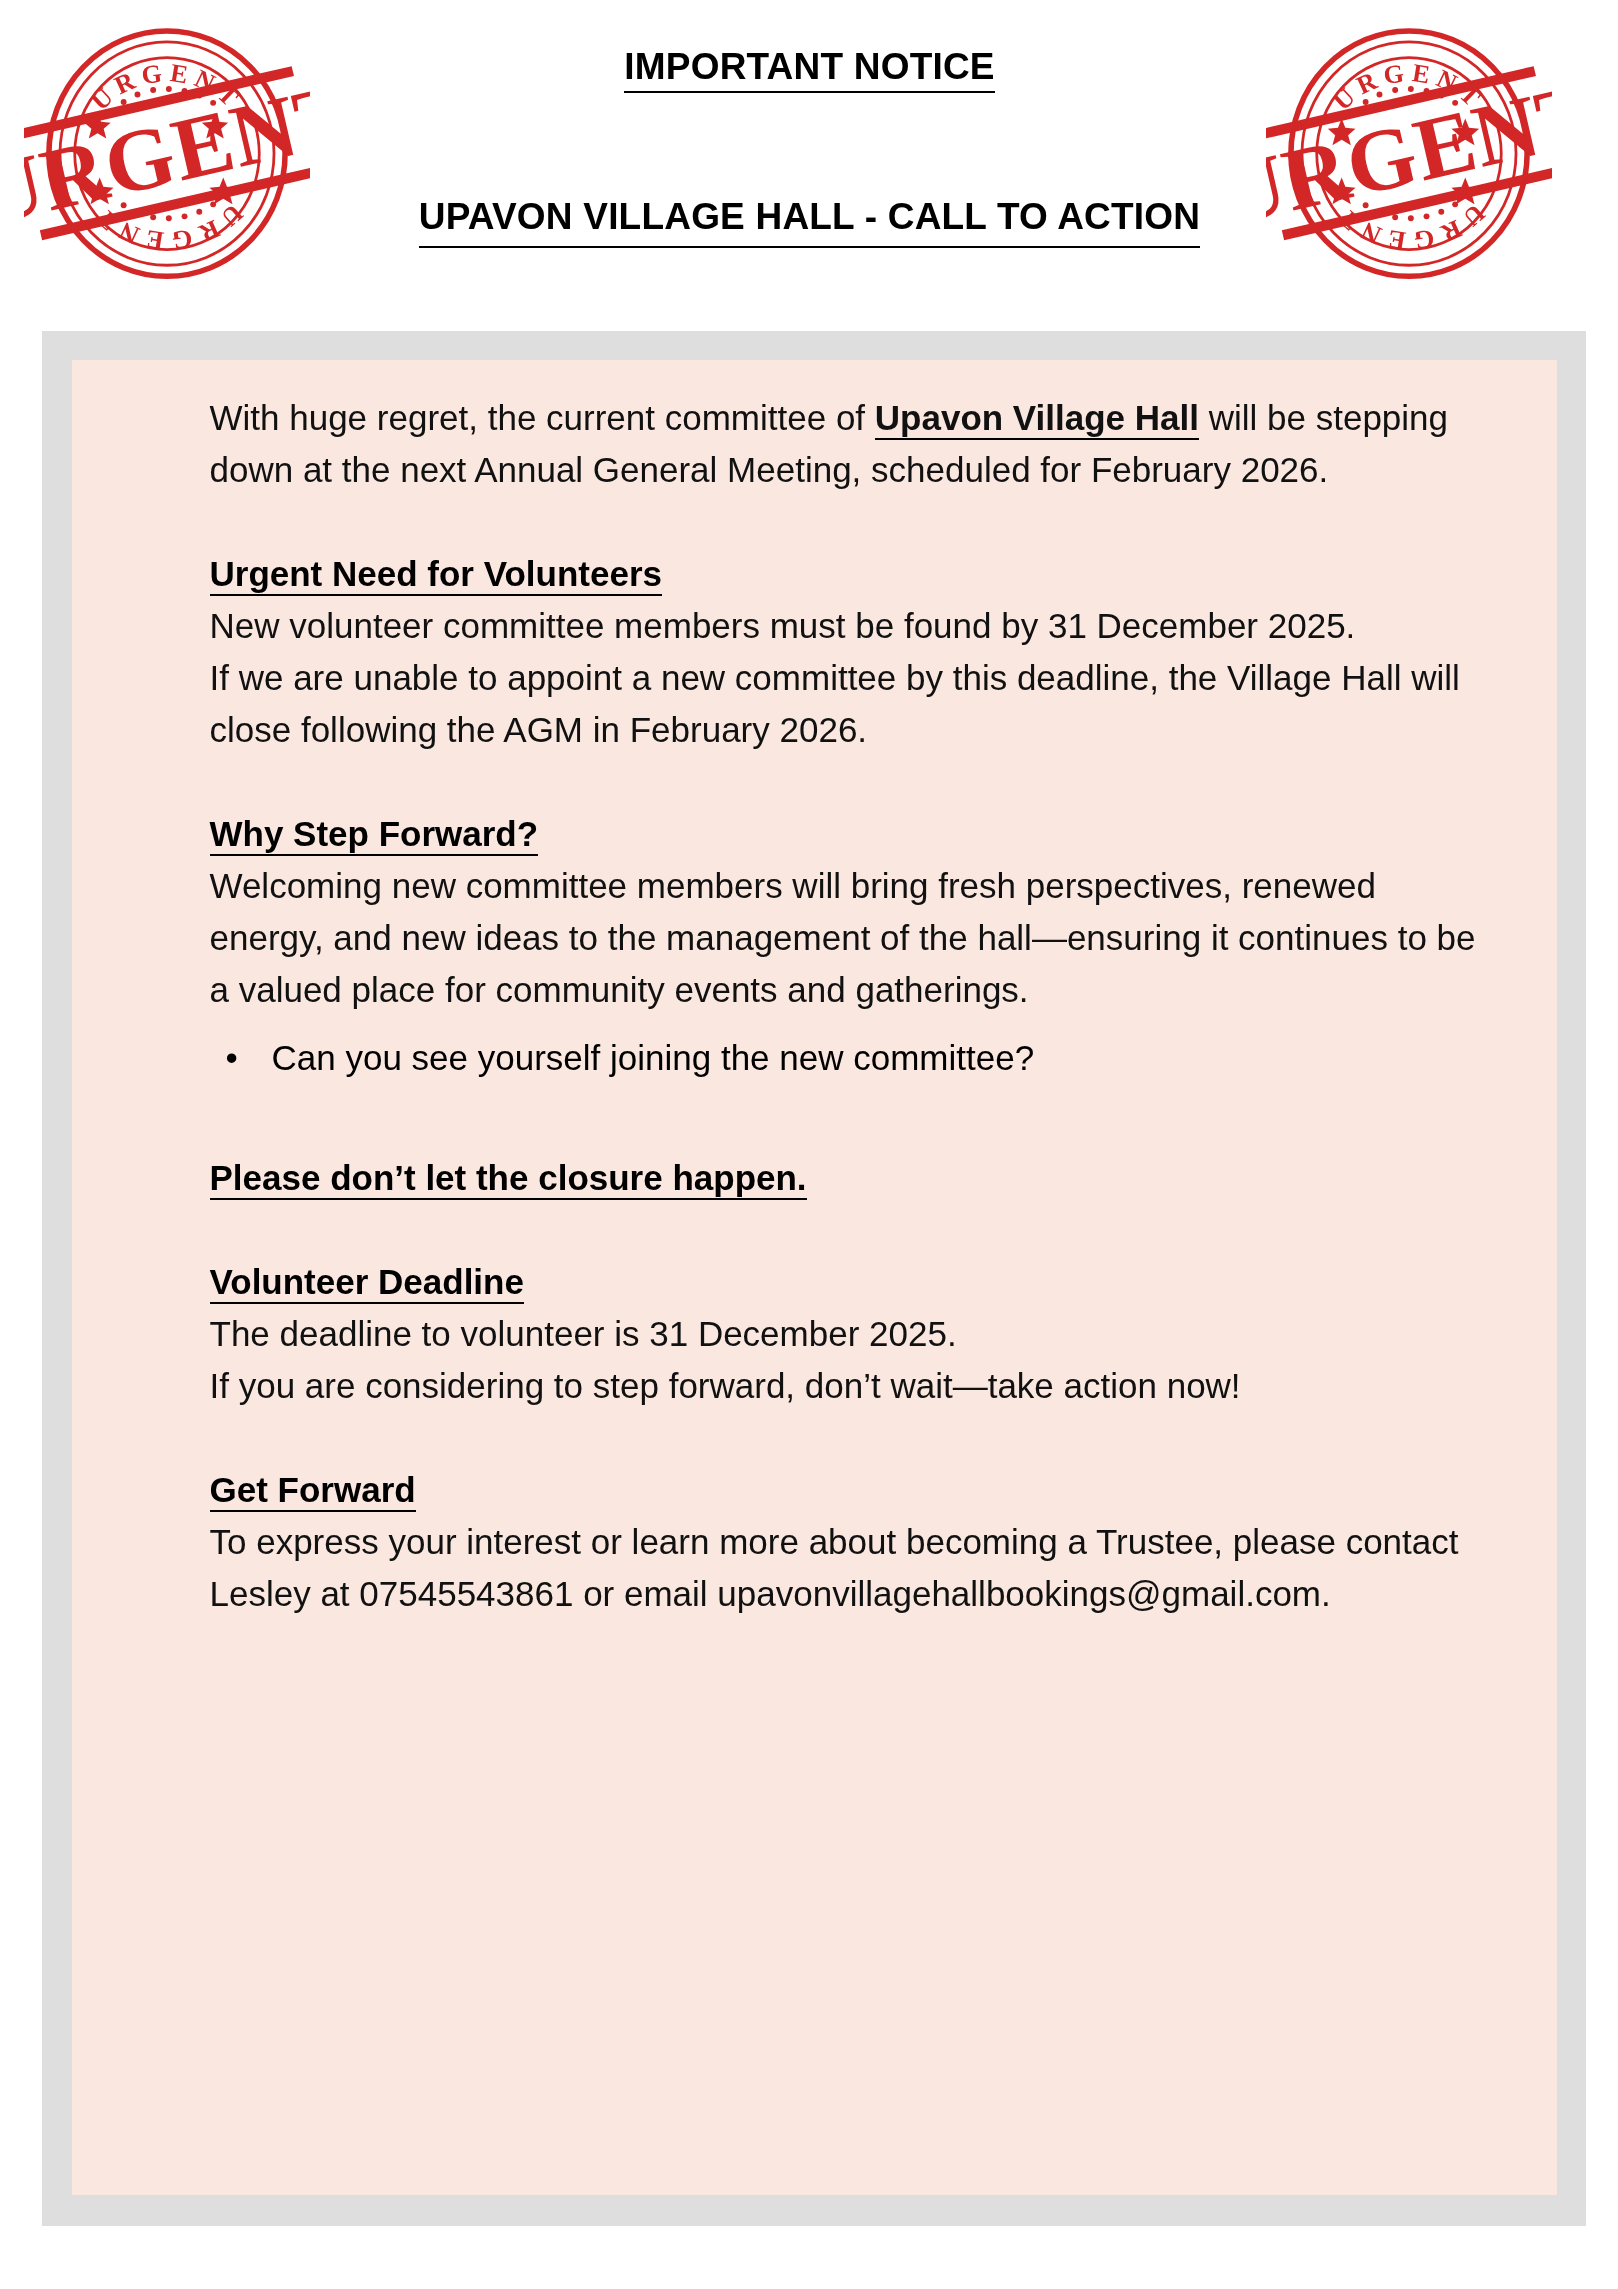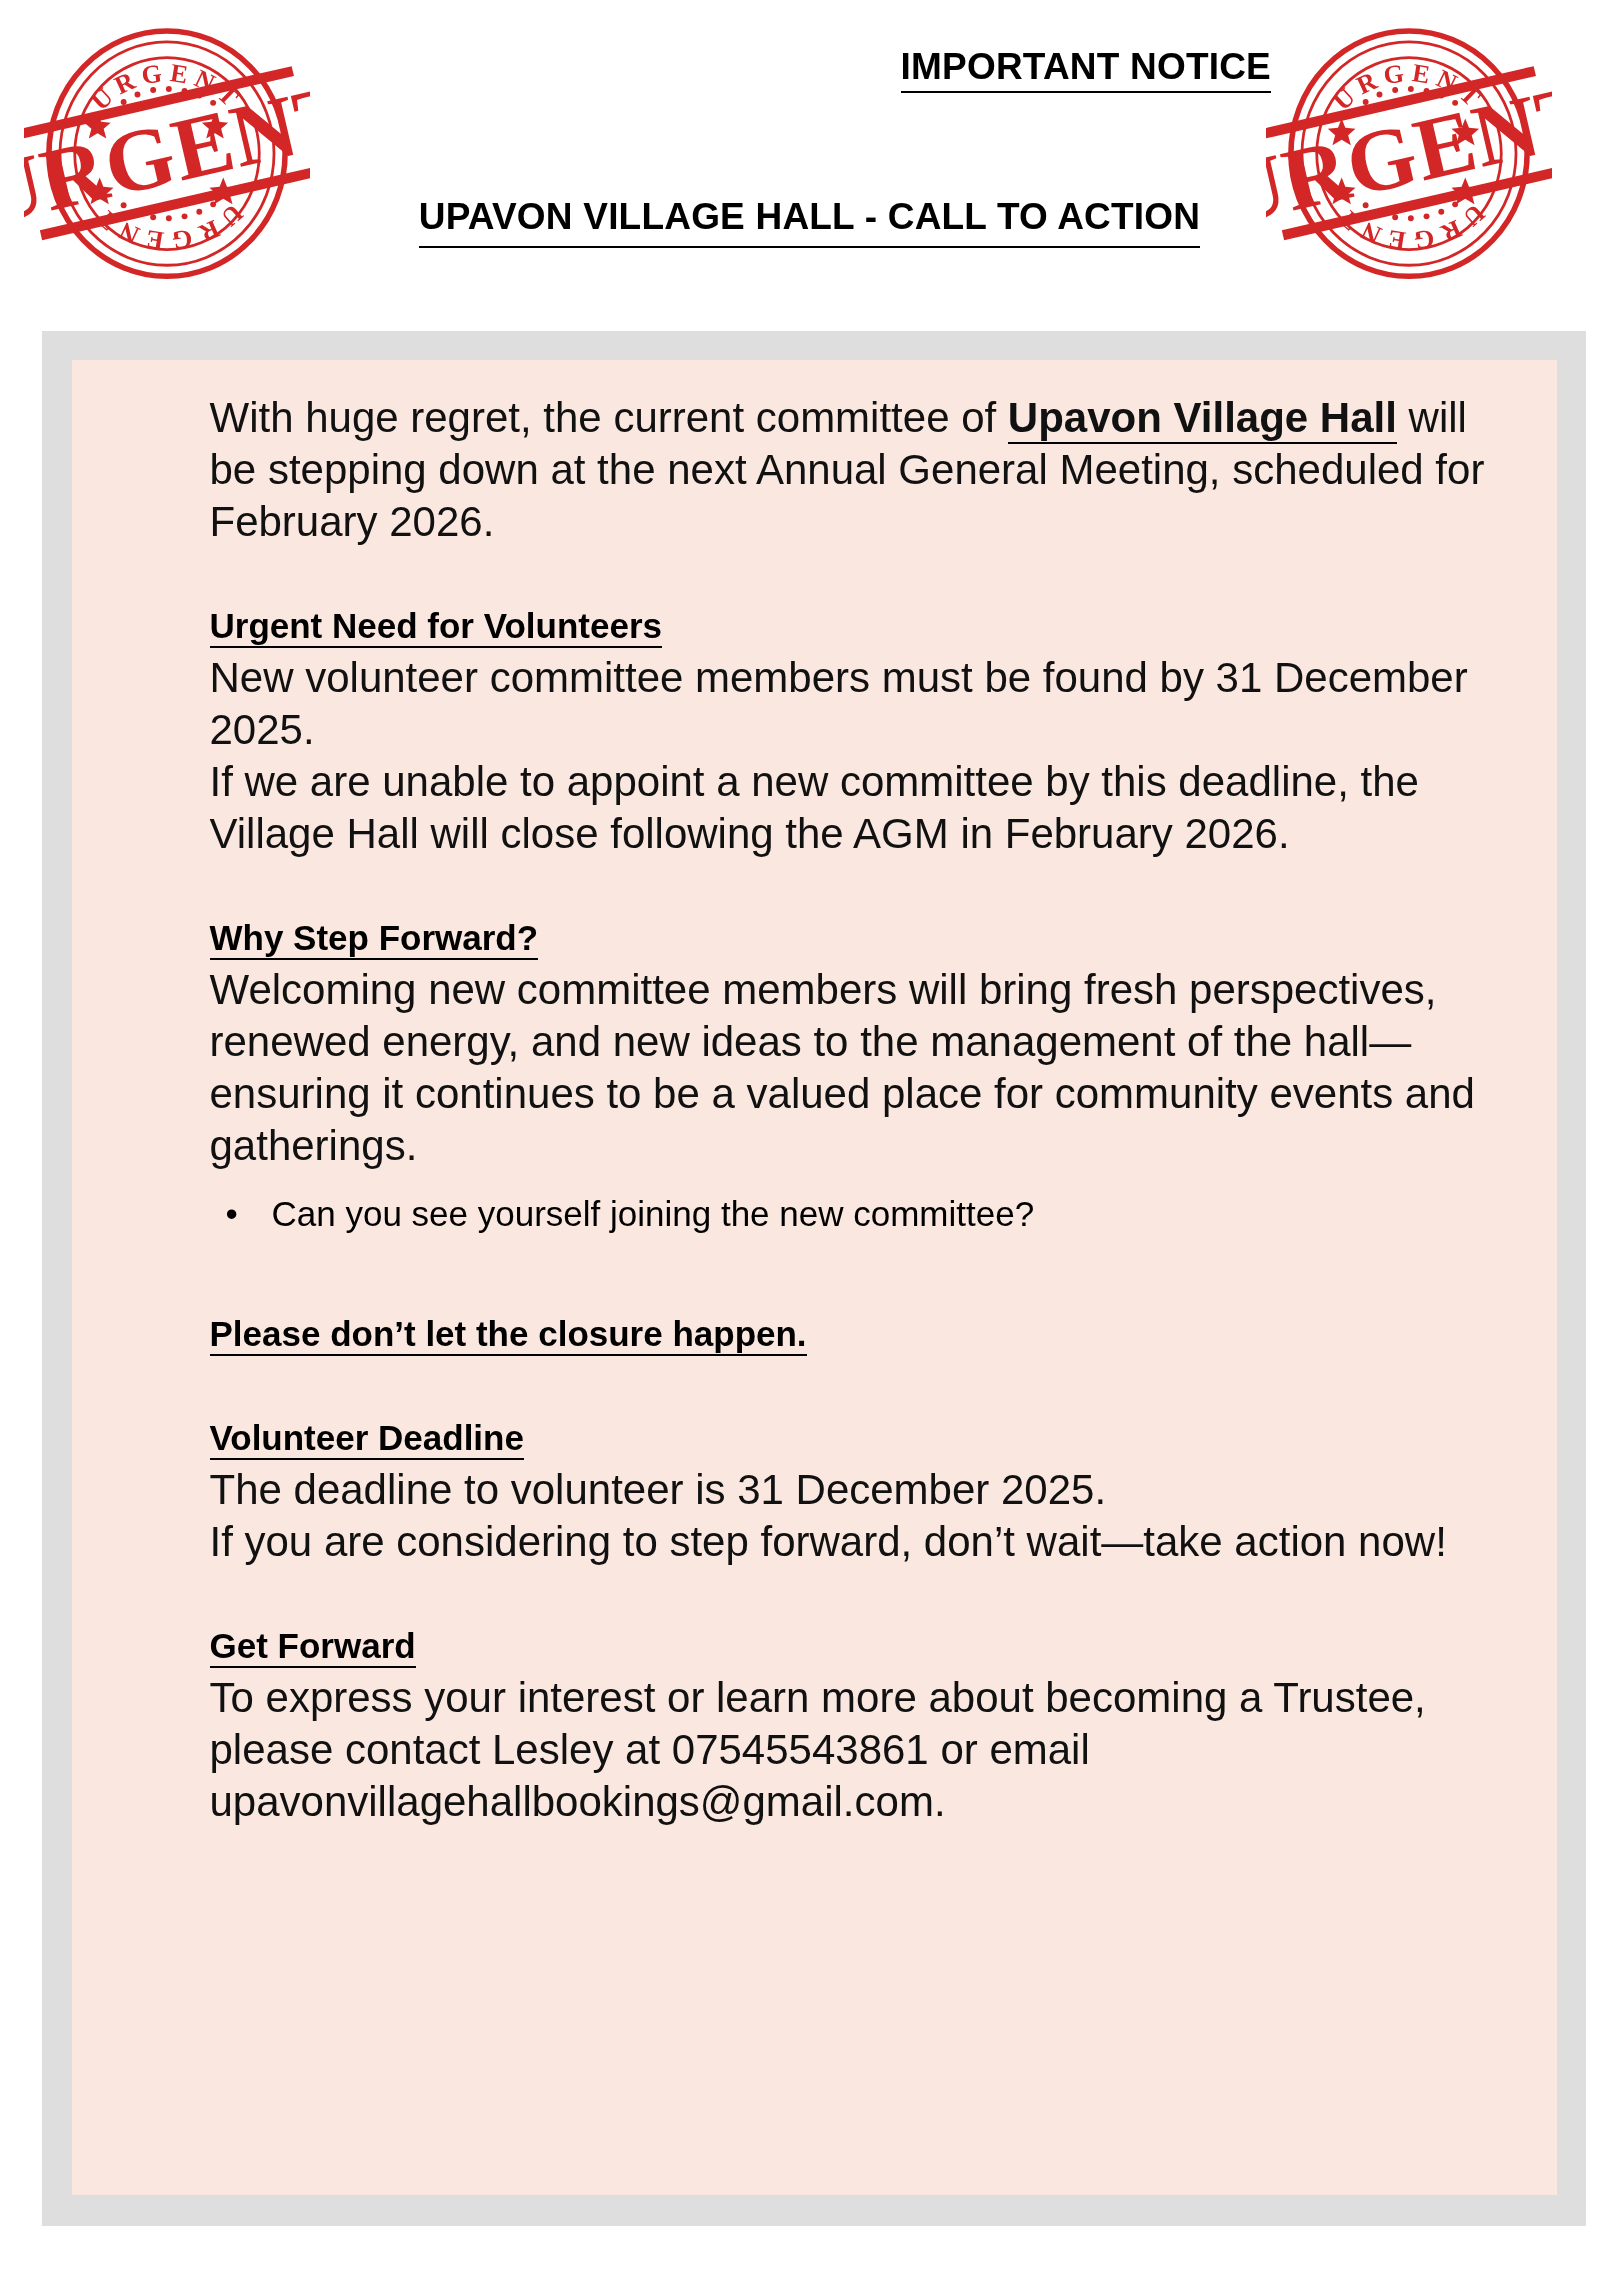--- a/index.html
+++ b/index.html
@@ -32,21 +32,21 @@
     top: 0;
     width: 923px;
     text-align: center;
   }
 
   .doc-title {
     position: absolute;
     left: 0;
     top: 48px;
     width: 923px;
-    text-align: right;
+    text-align: center;
     font-size: 37px;
     font-weight: bold;
     letter-spacing: 0.2px;
     line-height: 1;
     white-space: nowrap;
   }
   .doc-title .u {
     border-bottom: 2.8px solid #000;
     padding-bottom: 3.7px;
   }
@@ -101,21 +101,21 @@
 
   .content-inner {
     position: absolute;
     left: 138px;
     top: 32px;
     width: 1283px;
   }
 
   p.body, .blockline {
     margin: 0;
-    font-size: 42px;
+    font-size: 35px;
     line-height: 52px;
     color: #111111;
     font-weight: 400;
   }
 
   .para-gap { height: 52px; }
 
   .heading {
     margin: 0;
     font-size: 35px;

